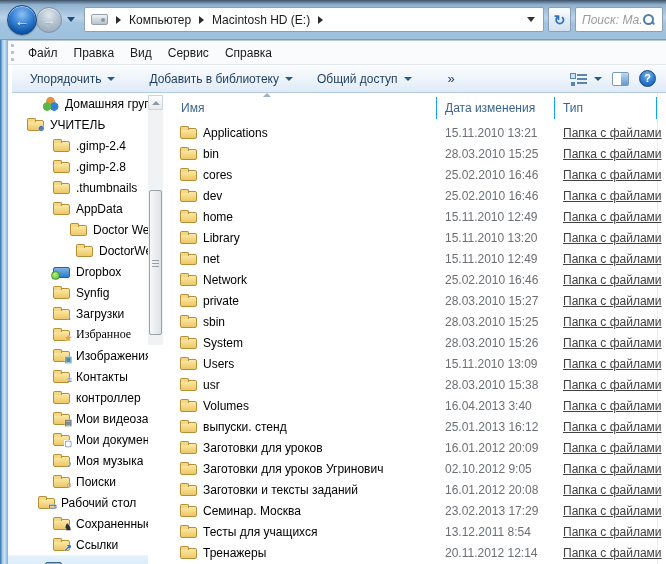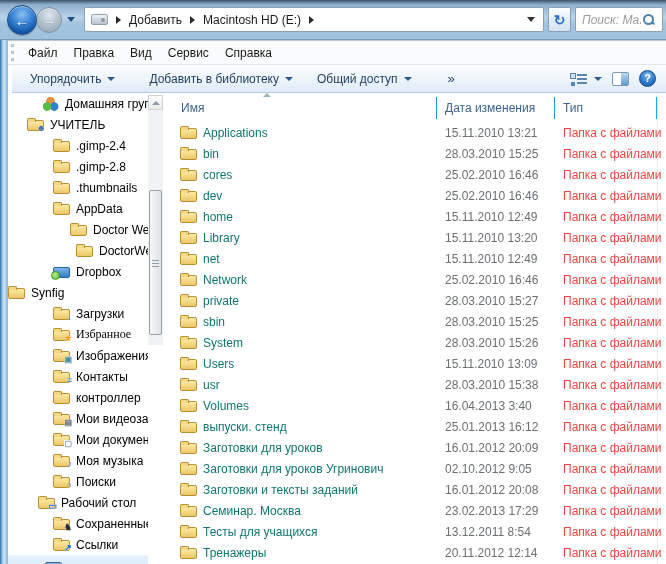--- a/index.html
+++ b/index.html
@@ -104,23 +104,23 @@
   .list-header { position:relative; display:flex; height:26px; align-items:flex-end; color:#3c6490; }
   .hdr-cell { height:22px; display:flex; align-items:center; border-right:1px solid #0ea5e9; cursor:default; }
   .hdr-name { width:274px; padding-left:18px; position:relative; }
   .hdr-date { width:118px; padding-left:8px; }
   .hdr-type { width:102px; padding-left:8px; }
   .sort-asc { position:absolute; top:-4px; left:100px; width:0; height:0;
     border-left:4px solid transparent; border-right:4px solid transparent; border-bottom:4px solid #9fb0bf; }
   .rows { position:absolute; top:29px; left:0; width:503px; }
   .row { display:flex; align-items:center; height:21px; }
   .cell-name { width:274px; padding-left:17px; display:flex; align-items:center; gap:6px; overflow:hidden; }
-  .cell-name .label { color:#0f766e; white-space:nowrap; overflow:hidden; }
+  .cell-name .label { color:#000000; white-space:nowrap; overflow:hidden; }
   .cell-date { width:118px; padding-left:8px; color:#6b6f73; }
-  .cell-type { width:102px; padding-left:8px; color:#ef4444; white-space:nowrap; }
+  .cell-type { width:102px; padding-left:8px; color:#404040; white-space:nowrap;text-decoration:underline; }
 
   
   .icon { position:relative; width:17px; height:11px; margin-top:2px; flex:0 0 17px;
     background:linear-gradient(180deg,#fdeaa6,#ecc767); border:1px solid #b98f35; border-radius:2px; }
   .icon::before { content:""; position:absolute; top:-3px; left:-1px; width:7px; height:3px;
     background:#f3d886; border:1px solid #b98f35; border-bottom:none; border-radius:2px 2px 0 0; }
   .icon::after { position:absolute; right:-3px; bottom:-3px; font-size:9px; line-height:1; font-weight:bold;
     text-shadow:0 0 1px #fff, 0 0 1px #fff; }
   .icon[data-icon="user-folder"]::after { content:"☻"; color:#4a6ea8; }
   .icon[data-icon="downloads-folder"]::after { content:"↓"; color:#1f62c8; font-size:10px; }
@@ -161,21 +161,21 @@
       <span class="glyph">→</span>
     </div>
     <div class="nav-chevron"></div>
 
     <div class="addressbar">
       <span class="drive-icon"></span>
       <span style="display:flex;align-items:center;">
 
           <span style="display:flex;align-items:center;">
             <span class="crumb-sep"></span>
-            <span class="crumb">Добавить</span>
+            <span class="crumb">Компьютер</span>
           </span>
 
           <span style="display:flex;align-items:center;">
             <span class="crumb-sep"></span>
             <span class="crumb">Macintosh HD (E:)</span>
           </span>
         </span>
       <span class="crumb-sep"></span>
       <span class="addr-spacer"></span>
       <span class="addr-drop"></span>
@@ -275,21 +275,21 @@
         <div class="side-item" style="padding-left: 68px;">
           <span class="icon" data-icon="plain-folder"></span>
           <span class="label">DoctorWeb</span>
         </div>
 
         <div class="side-item" style="padding-left: 45px;">
           <span class="icon" data-icon="dropbox"></span>
           <span class="label">Dropbox</span>
         </div>
 
-        <div class="side-item" style="">
+        <div class="side-item" style="padding-left: 45px;">
           <span class="icon" data-icon="plain-folder"></span>
           <span class="label">Synfig</span>
         </div>
 
         <div class="side-item" style="padding-left: 45px;">
           <span class="icon" data-icon="downloads-folder"></span>
           <span class="label">Загрузки</span>
         </div>
 
         <div class="side-item" style="padding-left: 45px; font-family: Liberation Serif, serif;">

